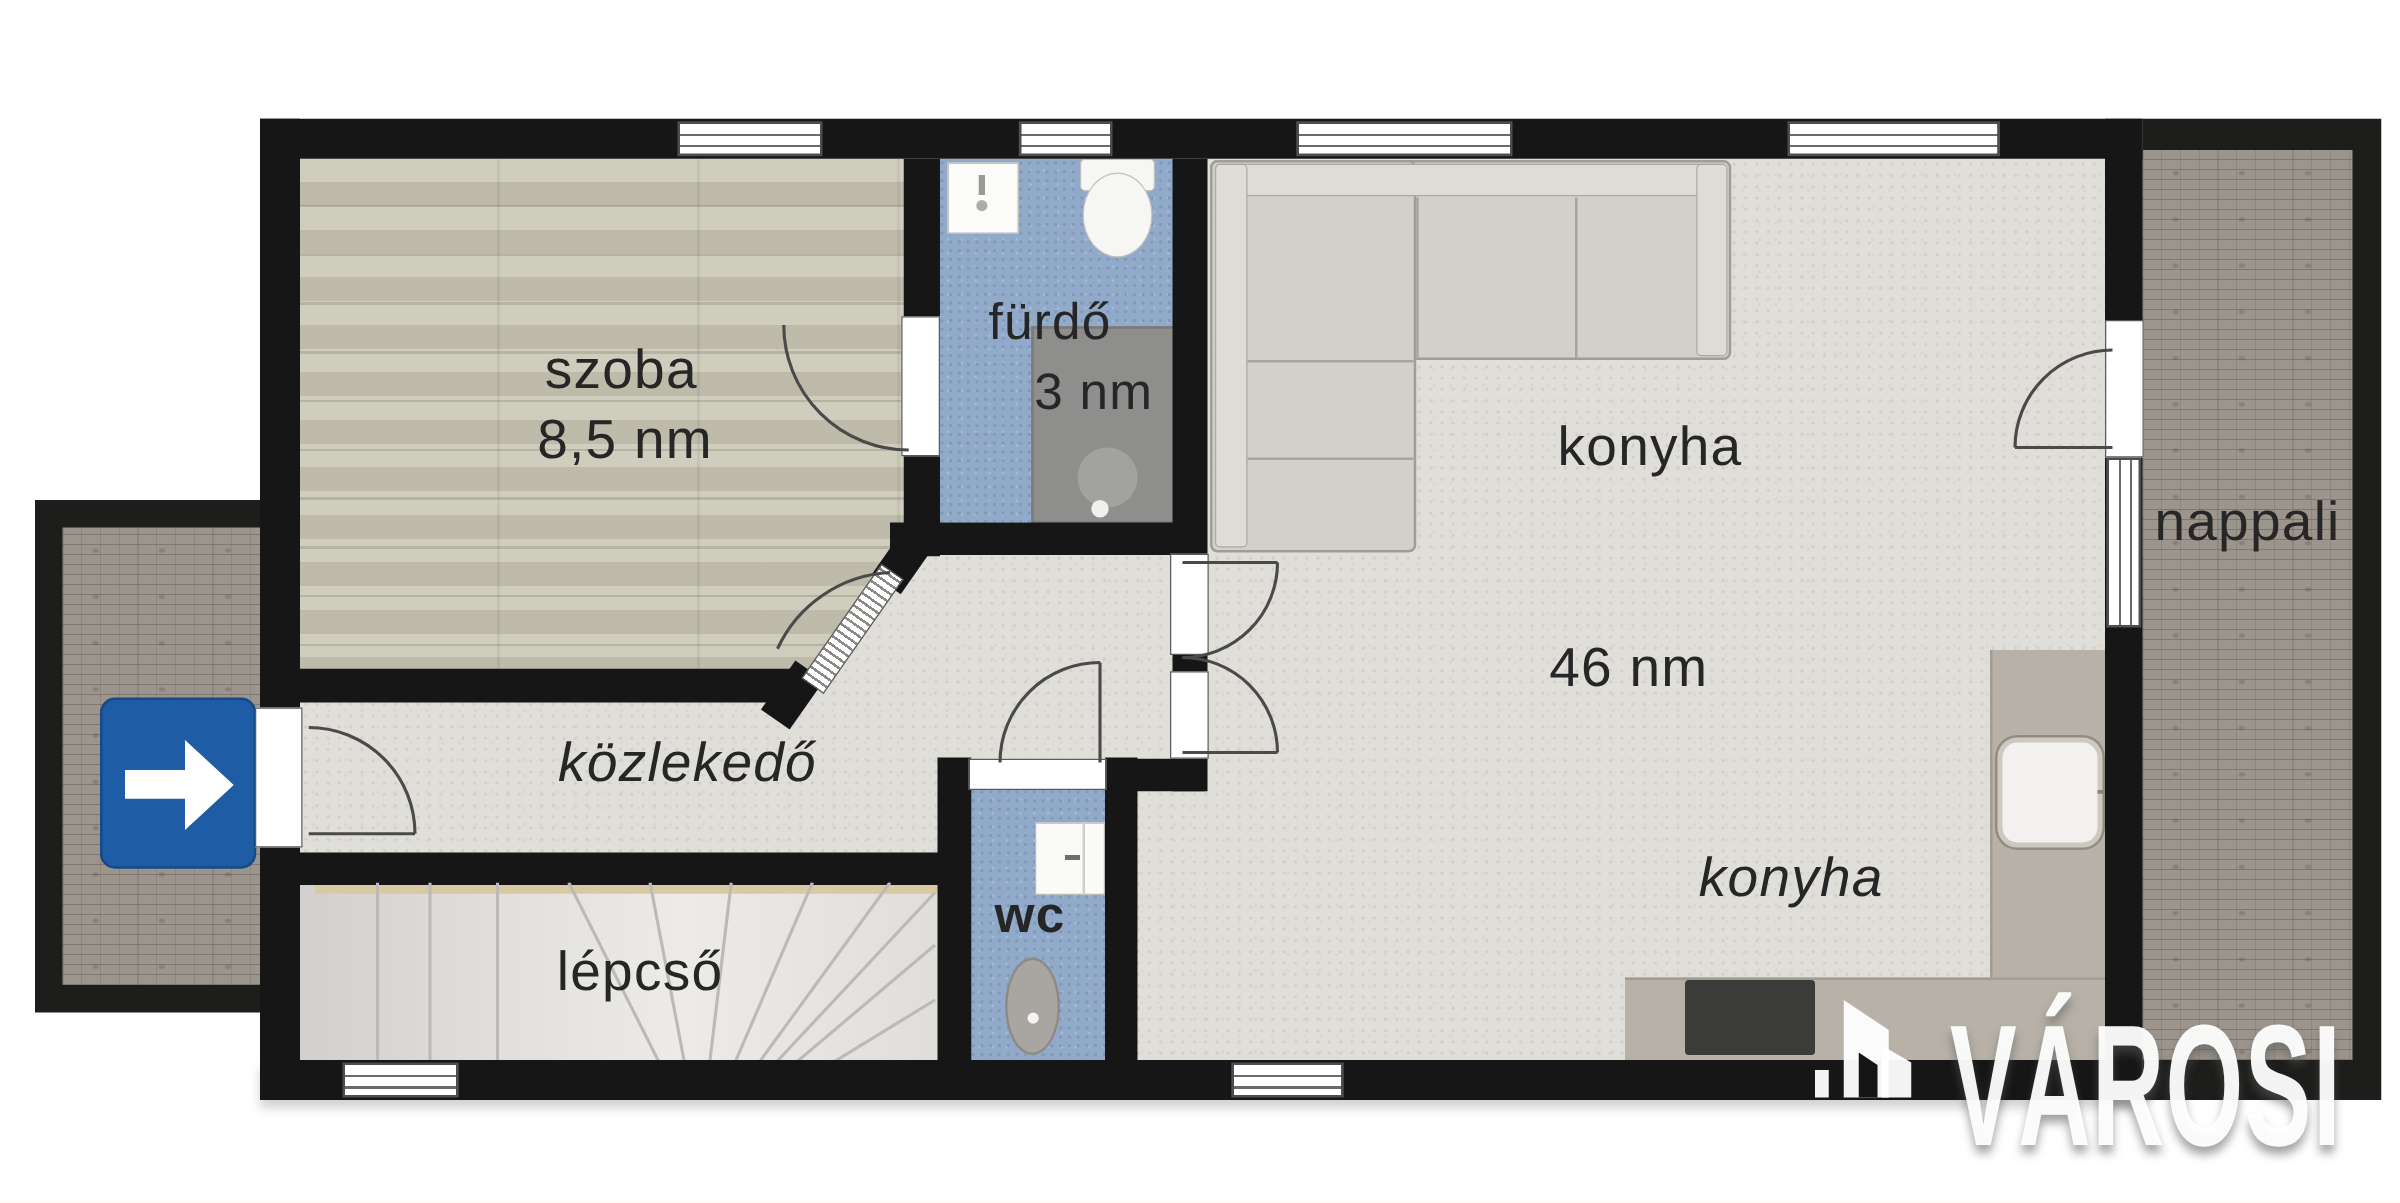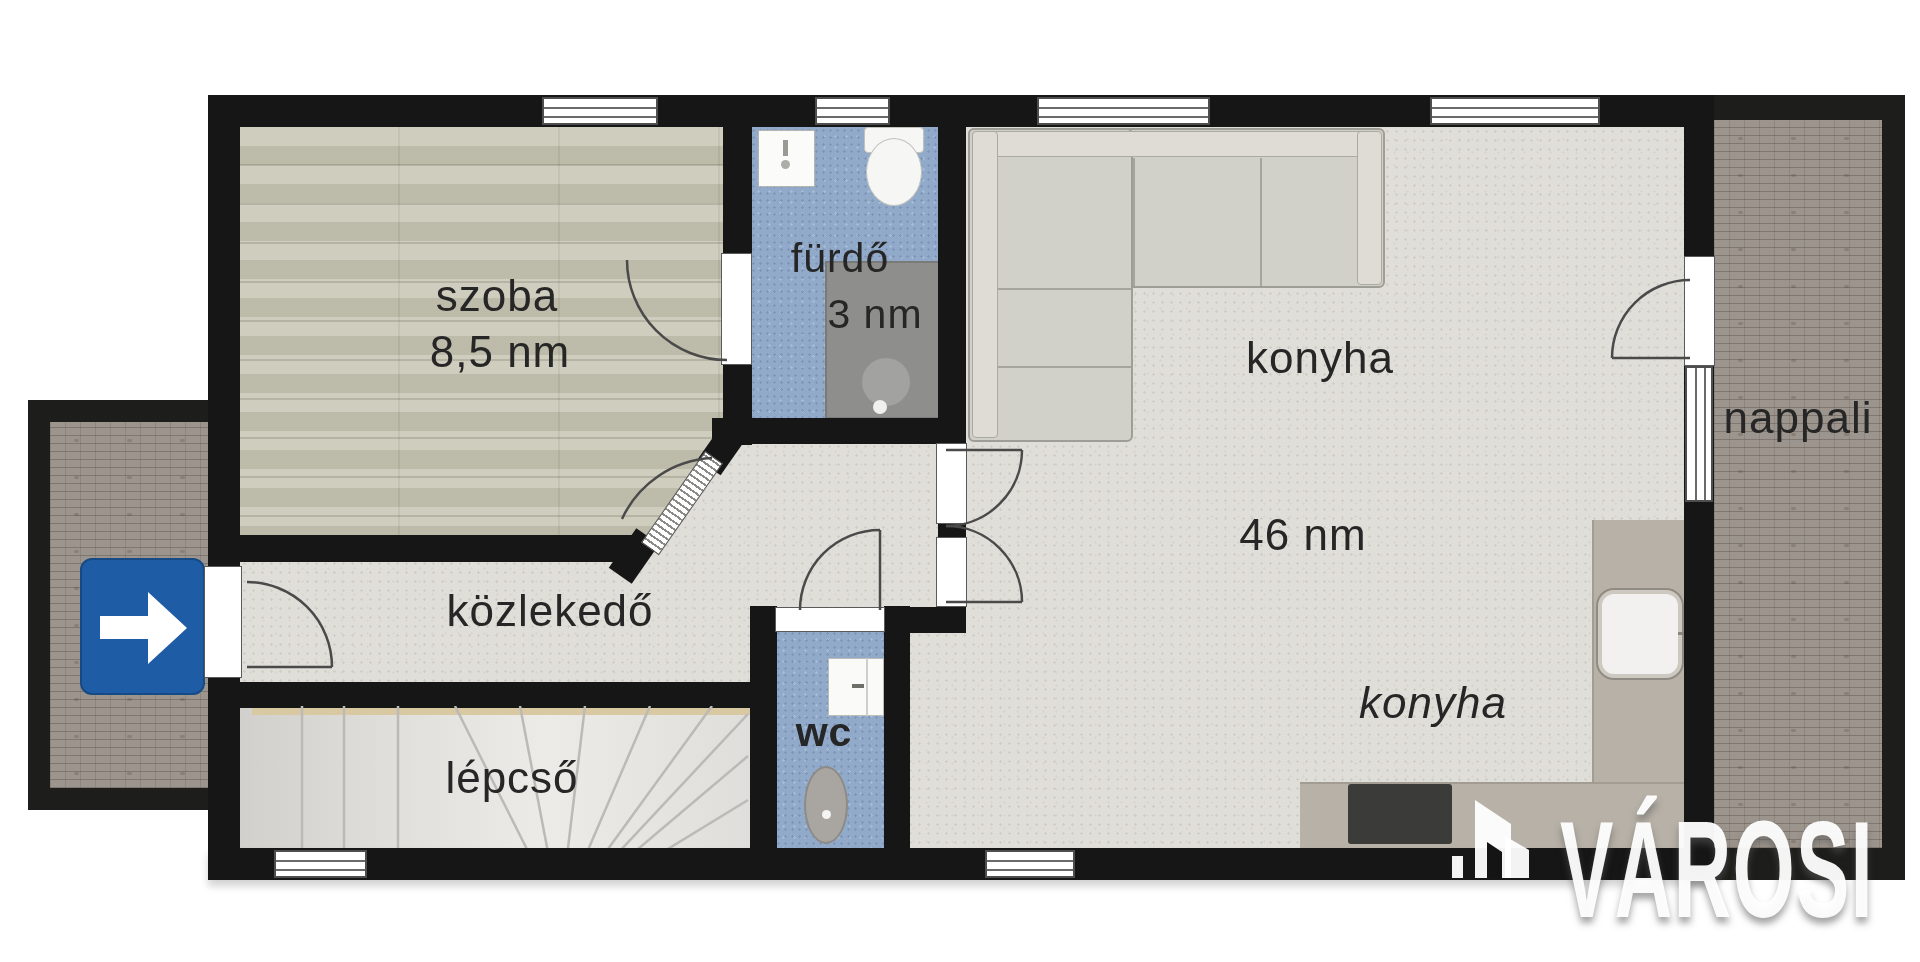--- a/index.html
+++ b/index.html
@@ -212,21 +212,21 @@
       <polygon points="1487,878 1487,842 1502,852 1502,878" fill="#141414"></polygon>
     </g>
   </svg>
 
   <div class="lbl" style="left:497px;top:296px;">szoba</div>
   <div class="lbl" style="left:500px;top:352px;text-align:right;">8,5 nm</div>
   <div class="lbl small" style="left:840px;top:258px;">fürdő</div>
   <div class="lbl small" style="left:875px;top:314px;">3 nm</div>
   <div class="lbl" style="left:1320px;top:358px;">konyha</div>
   <div class="lbl" style="left:1303px;top:535px;">46 nm</div>
-  <div class="lbl" style="left:550px;top:611px;">közlekedő</div>
+  <div class="lbl" style="left:550px;top:611px;font-style:italic;">közlekedő</div>
   <div class="lbl" style="left:512px;top:778px;">lépcső</div>
   <div class="lbl bold small" style="left:824px;top:732px;">wc</div>
   <div class="lbl" style="left:1433px;top:703px;font-style:italic;">konyha</div>
   <div class="lbl" style="left:1798px;top:418px;">nappali</div>
 
   <div class="abs logo-text" style="left:1560px;top:800px;">VÁROSI</div>
 
 </div>
 
 </body></html>

